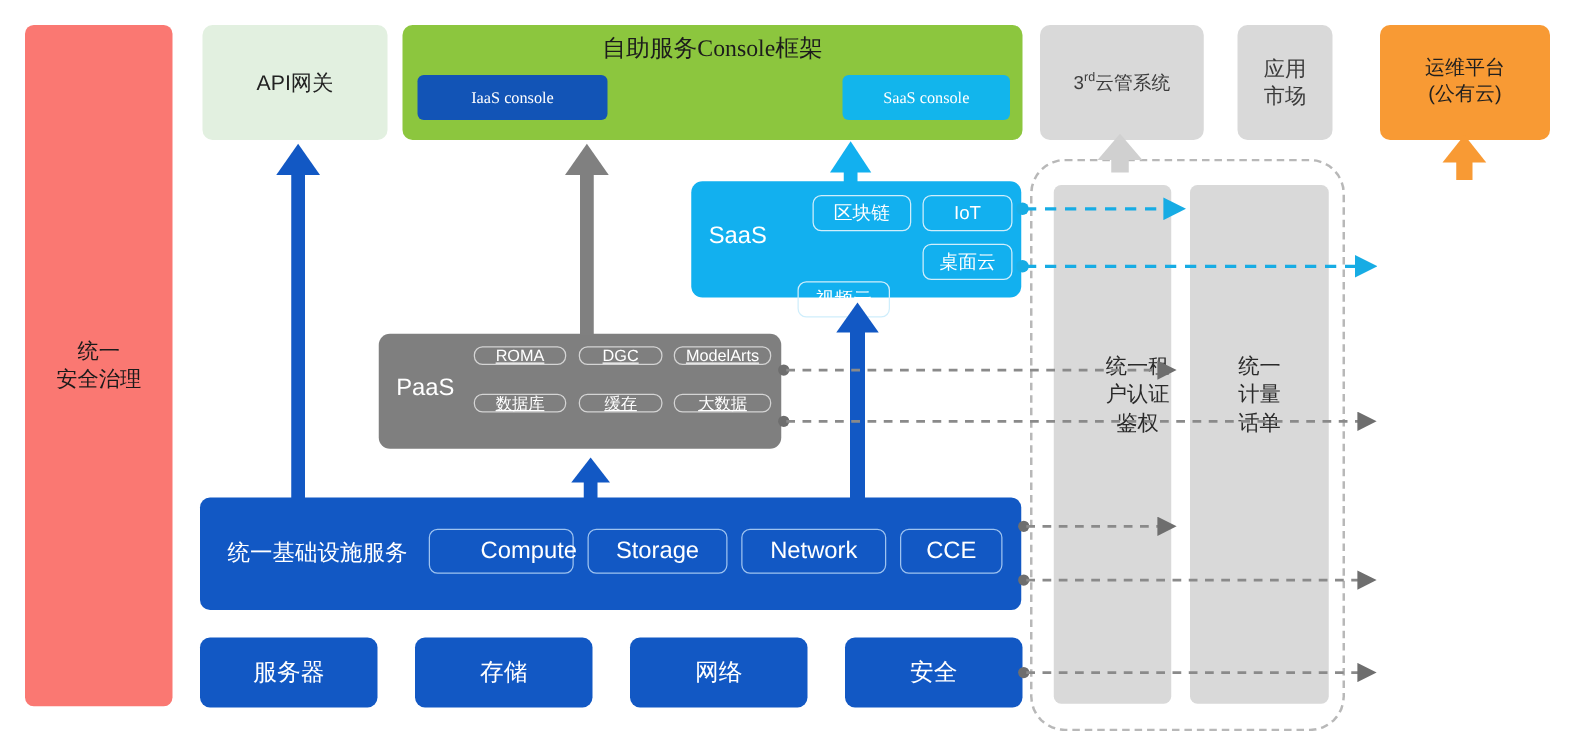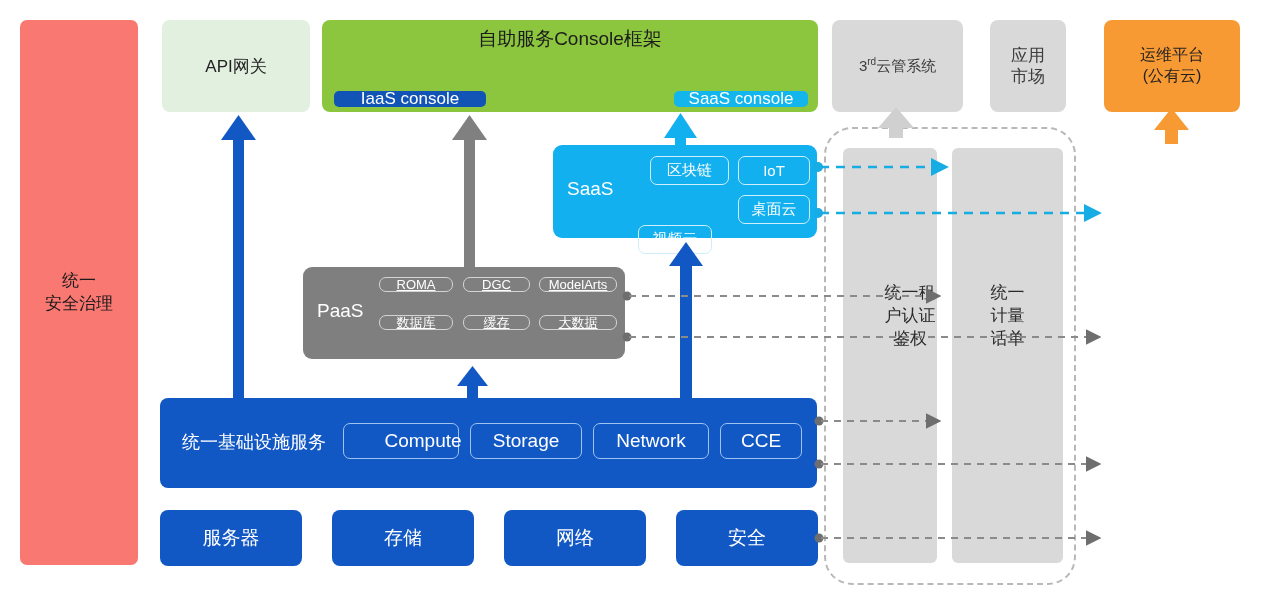--- a/index.html
+++ b/index.html
@@ -7,23 +7,23 @@
   #stage{position:relative;width:1265px;height:605px;overflow:hidden;background:#ffffff;}
   .box{position:absolute;box-sizing:border-box;display:flex;align-items:center;justify-content:center;text-align:center;}
 
   
   .gov{left:20px;top:20px;width:118px;height:545px;background:#fa7872;border-radius:7px;color:#1a1a1a;font-size:17px;line-height:1.35;font-weight:400;}
 
   
   .apigw{left:162px;top:20px;width:148px;height:92px;background:#e2f0e0;border-radius:8px;color:#222;font-size:17px;}
 
   
-  .console-frame{left:322px;top:20px;width:496px;height:92px;background:#8cc63e;border-radius:8px;display:block;}
+  .console-frame{left:322px;top:20px;width:496px;height:92px;background:#8cc63e;border-radius:8px;display:block;font-family:Liberation Serif, serif;}
   .console-title{position:absolute;left:0;top:6px;width:100%;text-align:center;font-size:19px;color:#1c1c1c;}
-  .chip{position:absolute;top:71px;height:16px;border-radius:5px;display:flex;align-items:center;justify-content:center;color:#fff;font-size:17px;padding:0 10px;box-sizing:border-box;}
+  .chip{position:absolute;top:40px;height:36px;border-radius:5px;display:flex;align-items:center;justify-content:center;color:#fff;font-size:13px;padding:0 10px;box-sizing:border-box;}
   .chip-iaas{left:12px;width:152px;background:#1254b6;}
   .chip-paas{left:190px;width:138px;background:#8b8b8b;}
   .chip-saas{left:352px;width:134px;background:#12b5ec;}
 
   
   .third{left:832px;top:20px;width:131px;height:92px;background:#d9d9d9;border-radius:8px;color:#3c3c3c;font-size:15px;}
   .third sup{font-size:10px;vertical-align:super;}
   .appmkt{left:990px;top:20px;width:76px;height:92px;background:#d9d9d9;border-radius:8px;color:#3c3c3c;font-size:17px;line-height:1.25;}
 
   

